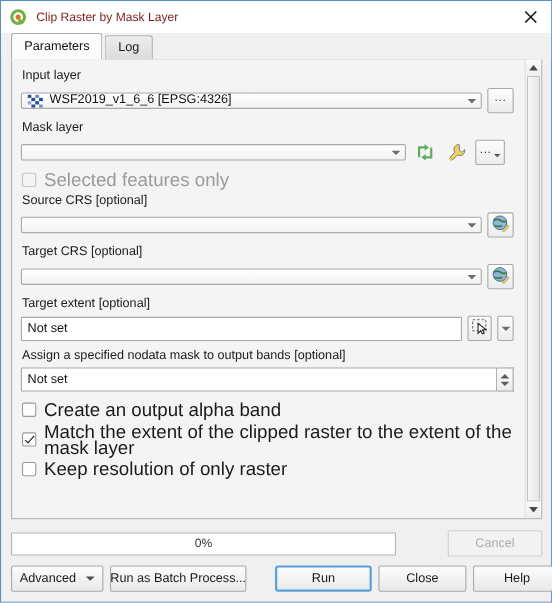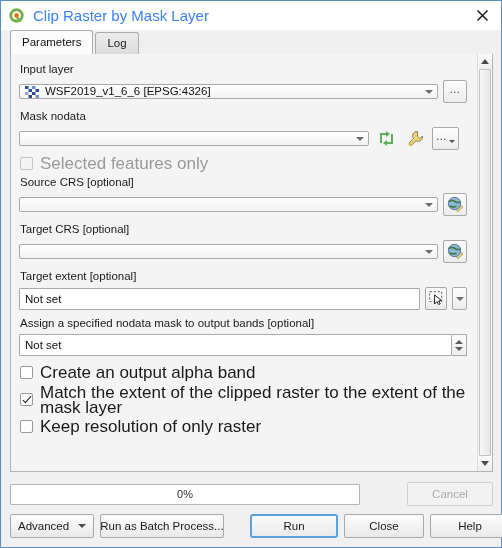--- a/index.html
+++ b/index.html
@@ -38,22 +38,22 @@
     box-sizing: border-box;
   }
   .qgis-logo {
     width: 17px;
     height: 17px;
     flex: 0 0 auto;
     margin-right: 8px;
     position: relative;
   }
   .title-text {
-    font-size: 15px;
-    color: #3b82f6;
+    font-size: 11px;
+    color: #7f1d1d;
     flex: 1 1 auto;
     white-space: nowrap;
     overflow: hidden;
   }
   .close-btn {
     width: 30px;
     height: 26px;
     display: flex;
     align-items: center;
     justify-content: center;
@@ -426,21 +426,21 @@
             </svg>
           </span>
           <span class="combo-text">WSF2019_v1_6_6 [EPSG:4326]</span>
           <span class="arrow-down"></span>
         </div>
         <div class="btn-sq">
           <span class="dots">...</span>
         </div>
       </div>
 
-      <div class="label spaced">Mask nodata</div>
+      <div class="label spaced">Mask layer</div>
       <div class="row">
         <div class="combo" style="max-width:350px;">
           <span class="combo-text"></span>
           <span class="arrow-down"></span>
         </div>
         <span class="btn-icon">
           <svg width="19" height="17" viewBox="0 0 19 17">
             <path d="M3 5.5 L3 3 L9 3 L9 1 L13 4 L9 7 L9 5 L5 5 L5 13 L3 13 Z" fill="#4ca64c" opacity="0.9"></path>
             <path d="M16 11.5 L16 14 L10 14 L10 16 L6 13 L10 10 L10 12 L14 12 L14 4 L16 4 Z" fill="#4ca64c" opacity="0.9"></path>
           </svg>

